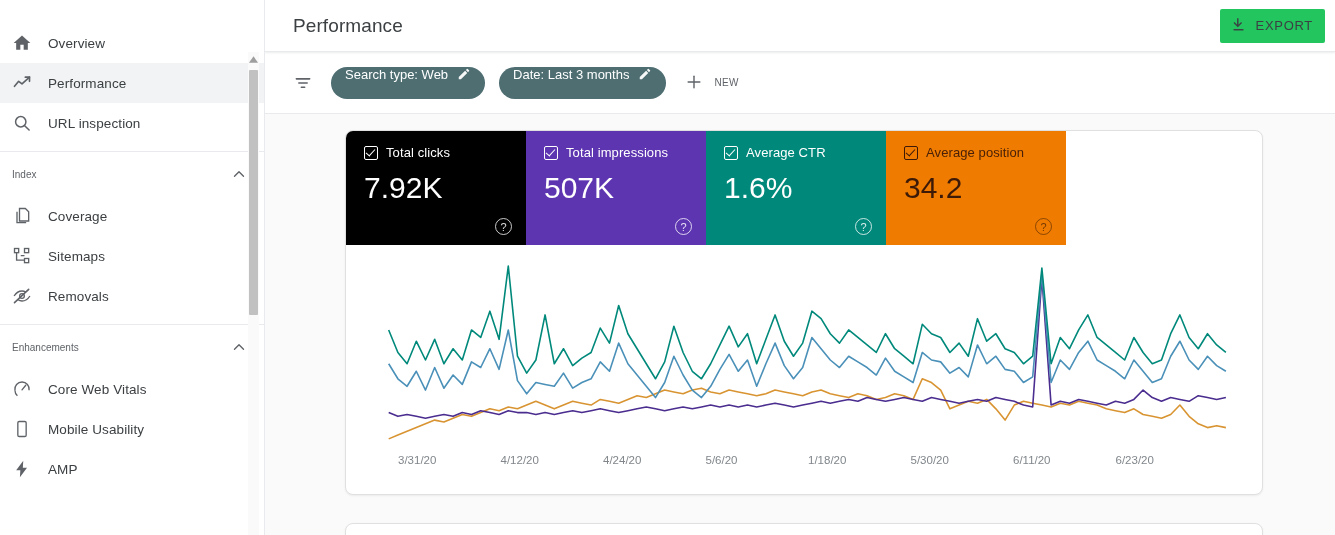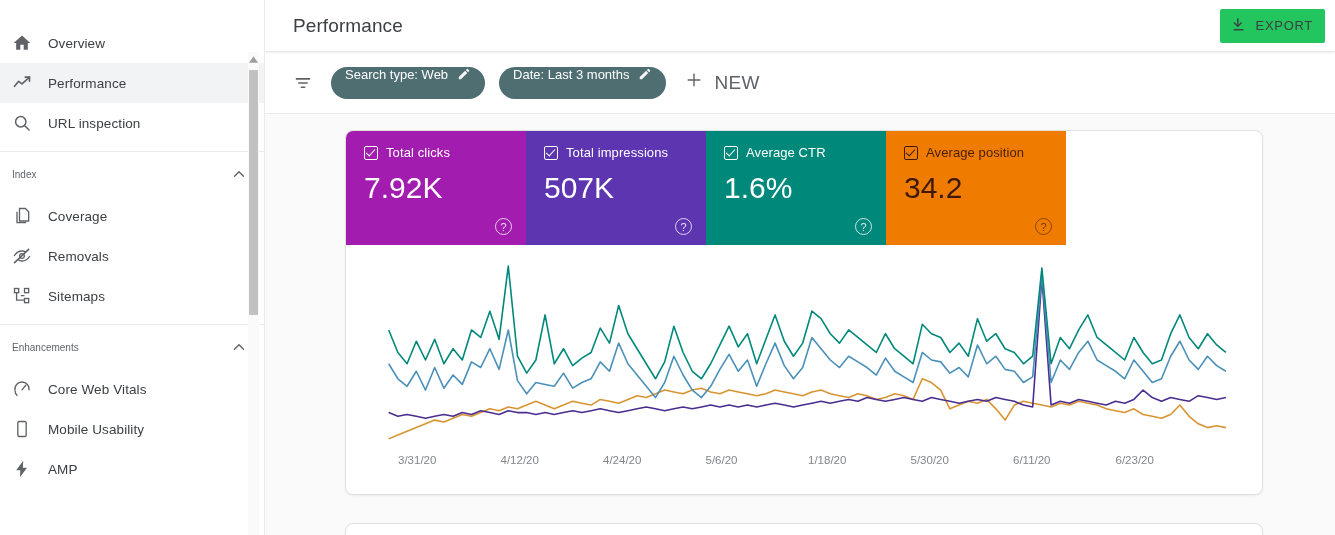--- a/index.html
+++ b/index.html
@@ -105,21 +105,21 @@
     display: inline-flex; align-items: flex-start; gap: 9px;
     height: 32px; padding: 0 14px;
     background: #4e6e72; color: #ffffff;
     border-radius: 16px; font-size: 13px;
     margin-right: 14px; cursor: pointer; white-space: nowrap;
   }
   .chip .pencil { display: flex; align-items: center; opacity: .95; }
   .new-btn {
     display: inline-flex; align-items: center; gap: 10px;
     height: 32px; padding: 0 8px 0 4px;
-    color: #5f6368; font-size: 19px; cursor: pointer; letter-spacing: .3px;
+    color: #5f6368; font-size: 10px; cursor: pointer; letter-spacing: .3px;
   }
 
   .content {
     flex: 1; overflow: hidden;
     background: #fafafa;
     padding: 16px 72px 0 80px;
     position: relative;
   }
 
   .card {
@@ -226,38 +226,38 @@
               <path d="M9 3h7l4 4v11H9z"></path>
               <path d="M6 7v13h11"></path>
             </svg>
         </span>
         <span class="lbl">Coverage</span>
       </div>
 
       <div class="nav-item">
         <span class="ico">
           <svg width="20" height="20" viewBox="0 0 24 24" fill="none" stroke="currentColor" stroke-width="1.6">
-              <path d="M2.5 12s3.8-6 9.5-6c1.7 0 3.2.5 4.5 1.3M21.5 12s-3.8 6-9.5 6c-1.9 0-3.5-.6-4.8-1.5"></path>
-              <circle cx="12" cy="12" r="2.8"></circle>
-              <line x1="3" y1="20" x2="20" y2="4" stroke-linecap="round" stroke-width="1.9"></line>
-            </svg>
-        </span>
-        <span class="lbl">Removals</span>
-      </div>
-
-      <div class="nav-item">
-        <span class="ico">
-          <svg width="20" height="20" viewBox="0 0 24 24" fill="none" stroke="currentColor" stroke-width="1.6">
               <rect x="3" y="3" width="5" height="5"></rect>
               <rect x="15" y="3" width="5" height="5"></rect>
               <rect x="15" y="15" width="5" height="5"></rect>
               <path d="M5.5 8v9h9.5M10.5 11.5h4.5"></path>
             </svg>
         </span>
         <span class="lbl">Sitemaps</span>
+      </div>
+
+      <div class="nav-item">
+        <span class="ico">
+          <svg width="20" height="20" viewBox="0 0 24 24" fill="none" stroke="currentColor" stroke-width="1.6">
+              <path d="M2.5 12s3.8-6 9.5-6c1.7 0 3.2.5 4.5 1.3M21.5 12s-3.8 6-9.5 6c-1.9 0-3.5-.6-4.8-1.5"></path>
+              <circle cx="12" cy="12" r="2.8"></circle>
+              <line x1="3" y1="20" x2="20" y2="4" stroke-linecap="round" stroke-width="1.9"></line>
+            </svg>
+        </span>
+        <span class="lbl">Removals</span>
       </div>
 
       <div class="nav-sep"></div>
 
       <div class="nav-section">
         <span class="sect-lbl">Enhancements</span>
         <span class="chev">
           <svg width="18" height="18" viewBox="0 0 24 24" fill="none" stroke="currentColor" stroke-width="1.8" stroke-linecap="round" stroke-linejoin="round">
               <polyline points="6,15 12,9 18,15"></polyline>
             </svg>
@@ -357,21 +357,21 @@
         </span>
         <span>NEW</span>
       </div>
     </div>
 
     <div class="content">
 
       <div class="card perf-card">
 
         <div class="metrics-row">
-          <div class="metric" style="background:#a21caf">
+          <div class="metric" style="background:#000000">
             <div class="m-head">
               <span class="m-box"></span>
               <span class="m-label">Total clicks</span>
             </div>
             <div class="m-value">7.92K</div>
             <div class="m-help">?</div>
           </div>
 
           <div class="metric" style="background:#5e35b1">
             <div class="m-head">

